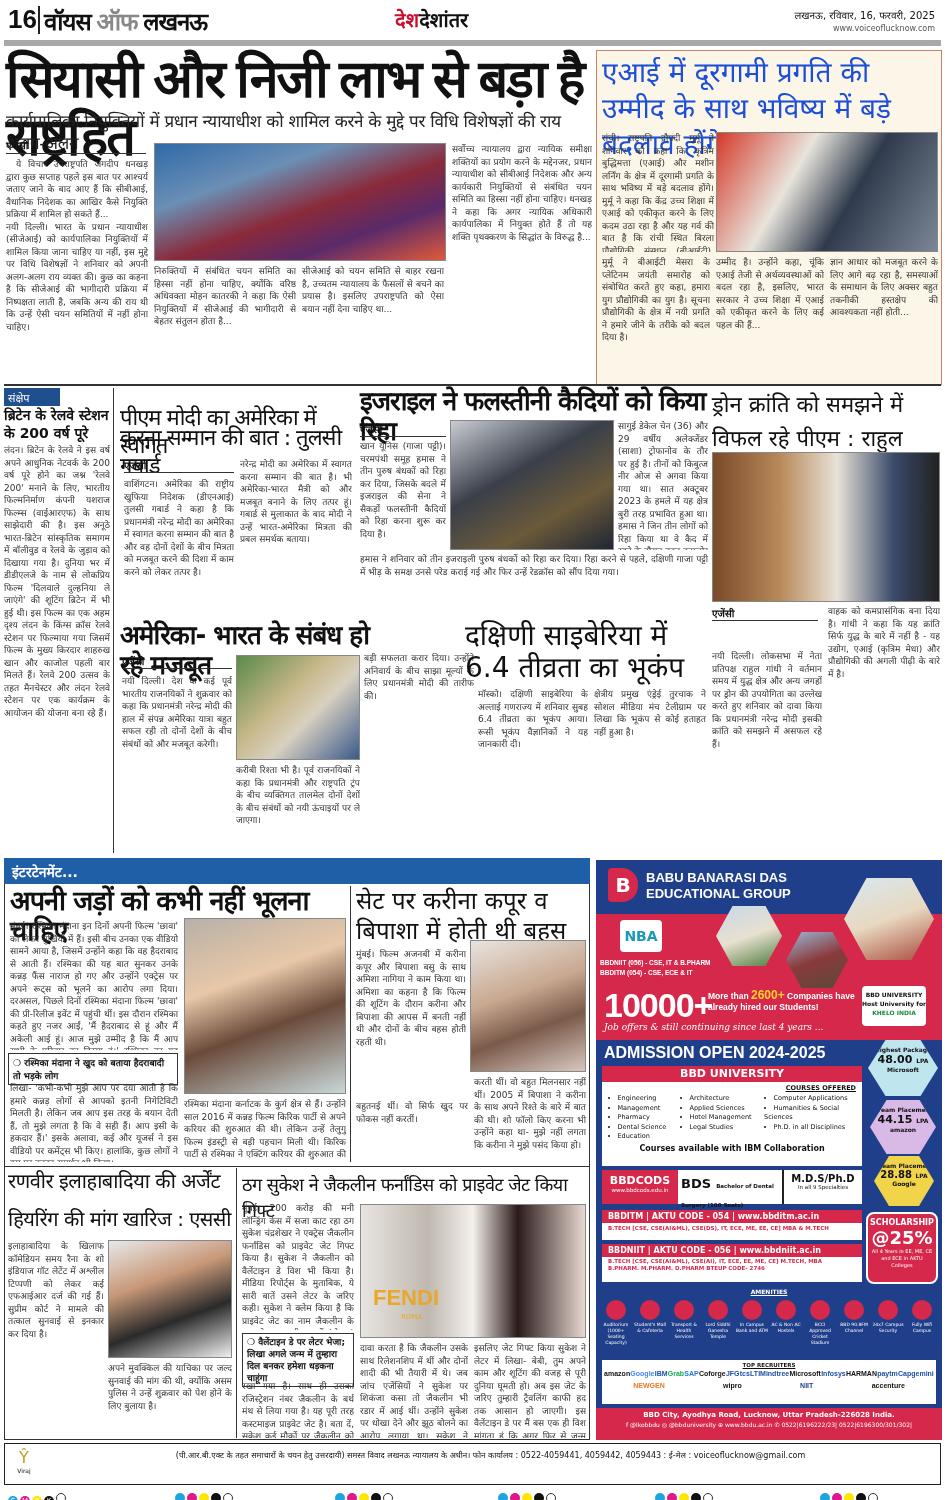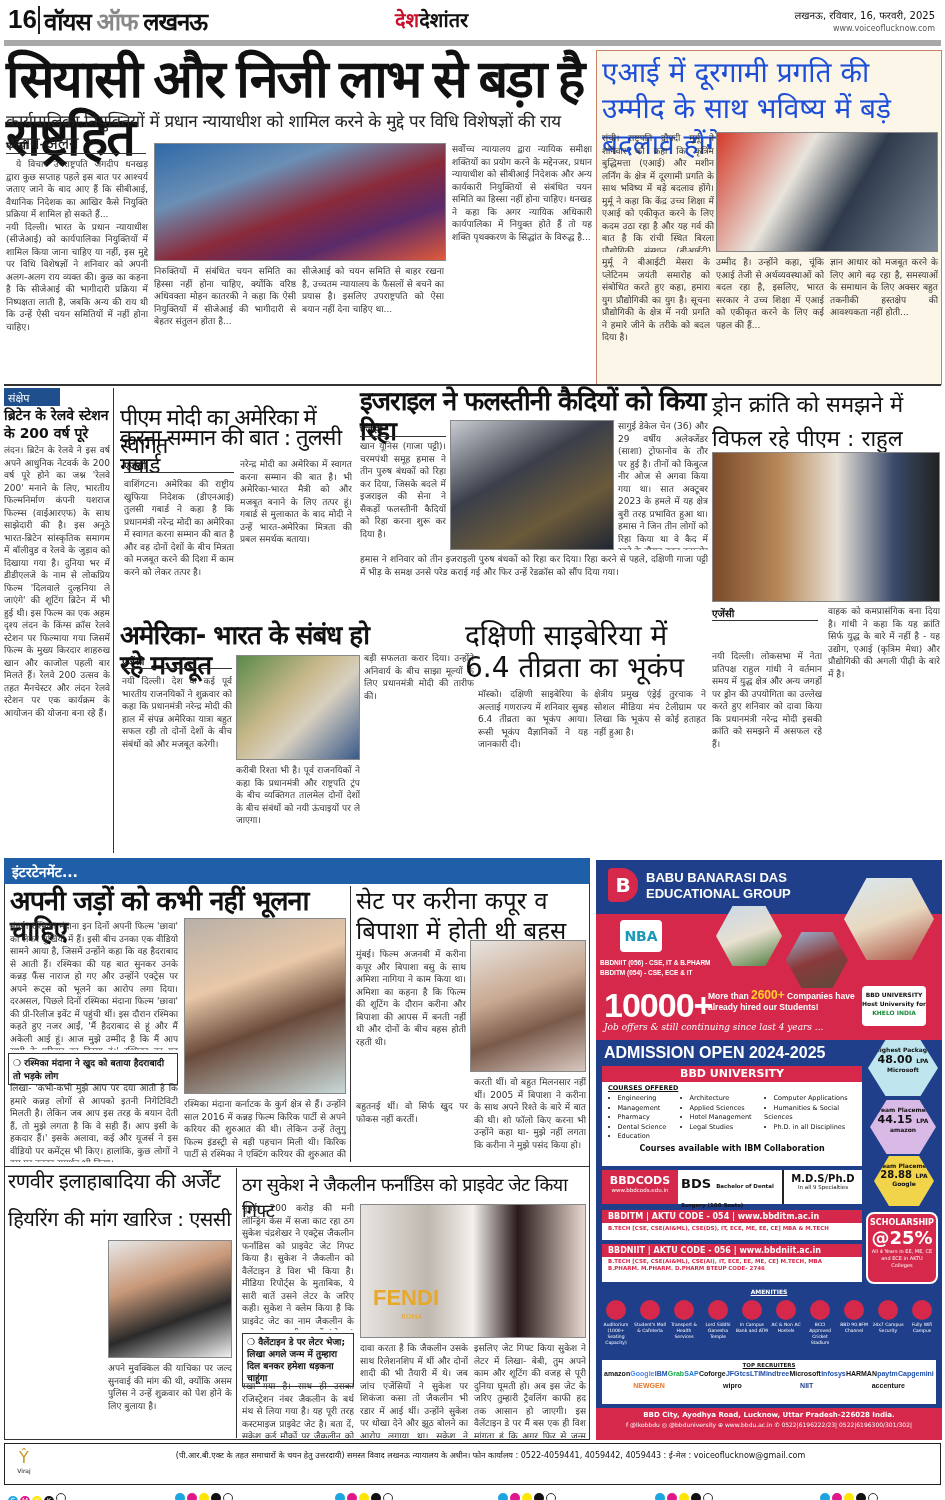--- a/index.html
+++ b/index.html
@@ -186,20 +186,21 @@
 </div>
 <div class="abs body-text" style="left:356px;top:1100px;width:112px;height:62px;overflow:hidden">
   <p>बहुतनई थीं। वो सिर्फ खुद पर फोकस नहीं करतीं।</p>
 </div>
 
 <div class="abs rule" style="left:4px;top:1166px;width:586px;height:1px"></div>
 
 <div class="abs h-med" style="left:8px;top:1166px;width:228px;font-size:20px;line-height:30px;letter-spacing:-0.5px">रणवीर इलाहाबादिया की अर्जेंट</div>
 <div class="abs h-med" style="left:8px;top:1204px;width:228px;font-size:20px;line-height:30px;letter-spacing:-0.5px">हियरिंग की मांग खारिज : एससी</div>
 <div class="abs body-text" style="left:8px;top:1240px;width:96px;height:196px;overflow:hidden">
+  <p>इलाहाबादिया के खिलाफ कॉमेडियन समय रैना के शो इंडियाज गॉट लेटेंट में अश्लील टिप्पणी को लेकर कई एफआईआर दर्ज की गई हैं। सुप्रीम कोर्ट ने मामले की तत्काल सुनवाई से इनकार कर दिया है।</p>
 </div>
 <div class="abs photo" style="left:108px;top:1240px;width:124px;height:118px;background:linear-gradient(160deg,#e8e8e8 0%,#c89878 35%,#2a2a2a 65%,#f0f0f0 100%)"></div>
 <div class="abs body-text" style="left:108px;top:1362px;width:124px;height:74px;overflow:hidden">
   <p>अपने मुवक्किल की याचिका पर जल्द सुनवाई की मांग की थी, क्योंकि असम पुलिस ने उन्हें शुक्रवार को पेश होने के लिए बुलाया है।</p>
 </div>
 
 <div class="abs vline" style="left:236px;top:1168px;height:270px"></div>
 
 <div class="abs h-med" style="left:242px;top:1172px;width:346px;font-size:18px;line-height:26px;letter-spacing:-0.5px">ठग सुकेश ने जैकलीन फर्नांडिस को प्राइवेट जेट किया गिफ्ट</div>
 <div class="abs body-text" style="left:242px;top:1202px;width:112px;height:128px;overflow:hidden">
@@ -246,21 +247,21 @@
   <div style="position:absolute;left:8px;top:162px;color:#fff;font-style:italic;font-size:9px;font-family:'DejaVu Serif',serif">Job offers &amp; still continuing since last 4 years ...</div>
   <div style="position:absolute;left:266px;top:126px;width:64px;height:40px;background:#fff;border-radius:4px;font-size:6px;text-align:center;padding-top:4px;font-weight:bold;line-height:9px">
     <div>BBD UNIVERSITY</div>
     <div>Host University for</div>
     <div style="color:#1a8a3a">KHELO INDIA</div>
   </div>
 
   <div style="position:absolute;left:8px;top:184px;color:#fff;font-weight:bold;font-size:16px;font-family:'Liberation Sans',sans-serif">ADMISSION OPEN 2024-2025</div>
   <div style="position:absolute;left:6px;top:206px;width:260px;height:16px;background:#d6284a;color:#fff;font-weight:bold;font-size:11px;text-align:center;line-height:16px">BBD UNIVERSITY</div>
   <div style="position:absolute;left:6px;top:222px;width:260px;height:84px;background:#fff;padding:2px 6px">
-    <div style="text-align:left;font-size:6.5px;font-weight:bold;text-decoration:underline">COURSES OFFERED</div>
+    <div style="text-align:right;font-size:6.5px;font-weight:bold;text-decoration:underline">COURSES OFFERED</div>
     <div style="display:flex;font-size:6.5px;line-height:9.5px;margin-top:2px">
       <ul style="width:72px;list-style:disc inside">
         <li>Engineering</li>
         <li>Management</li>
         <li>Pharmacy</li>
         <li>Dental Science</li>
         <li>Education</li>
       </ul>
       <ul style="width:84px;list-style:disc inside">
         <li>Architecture</li>

